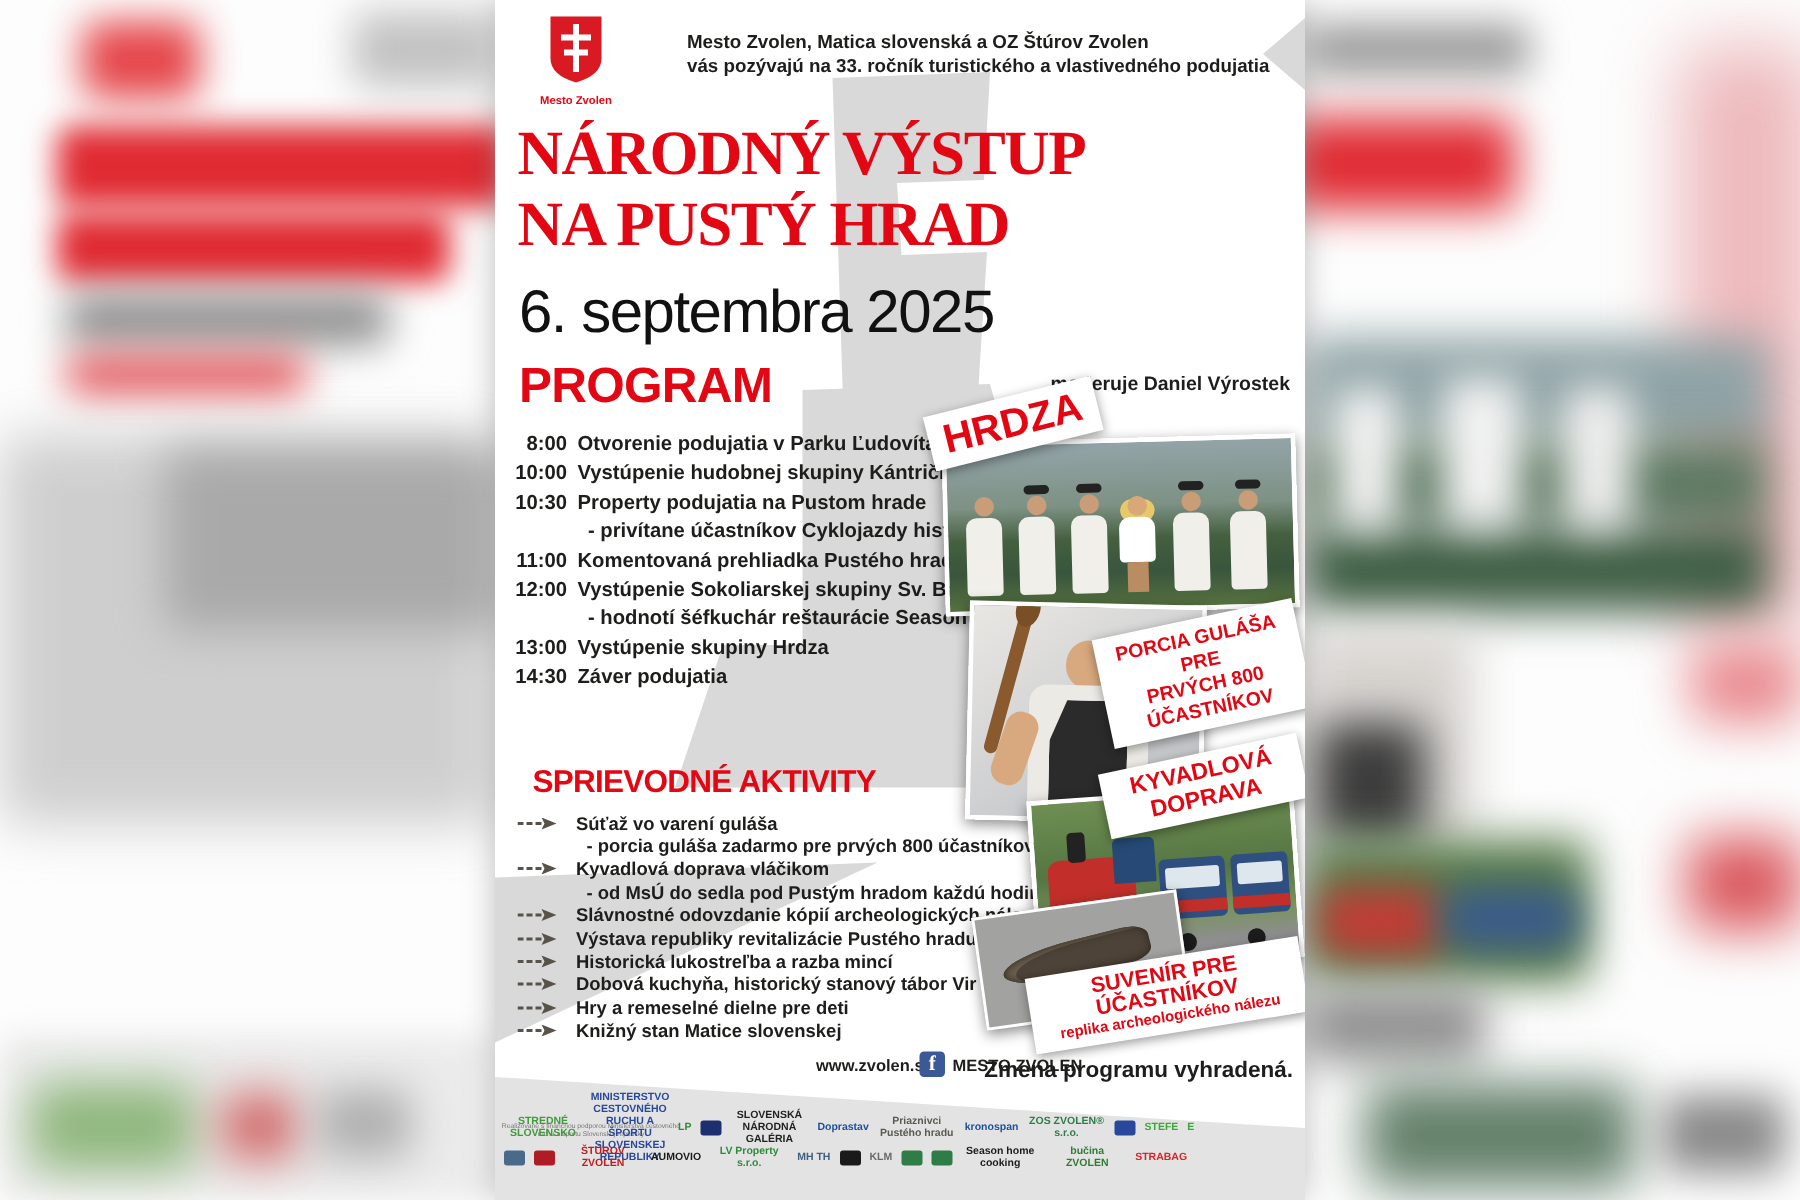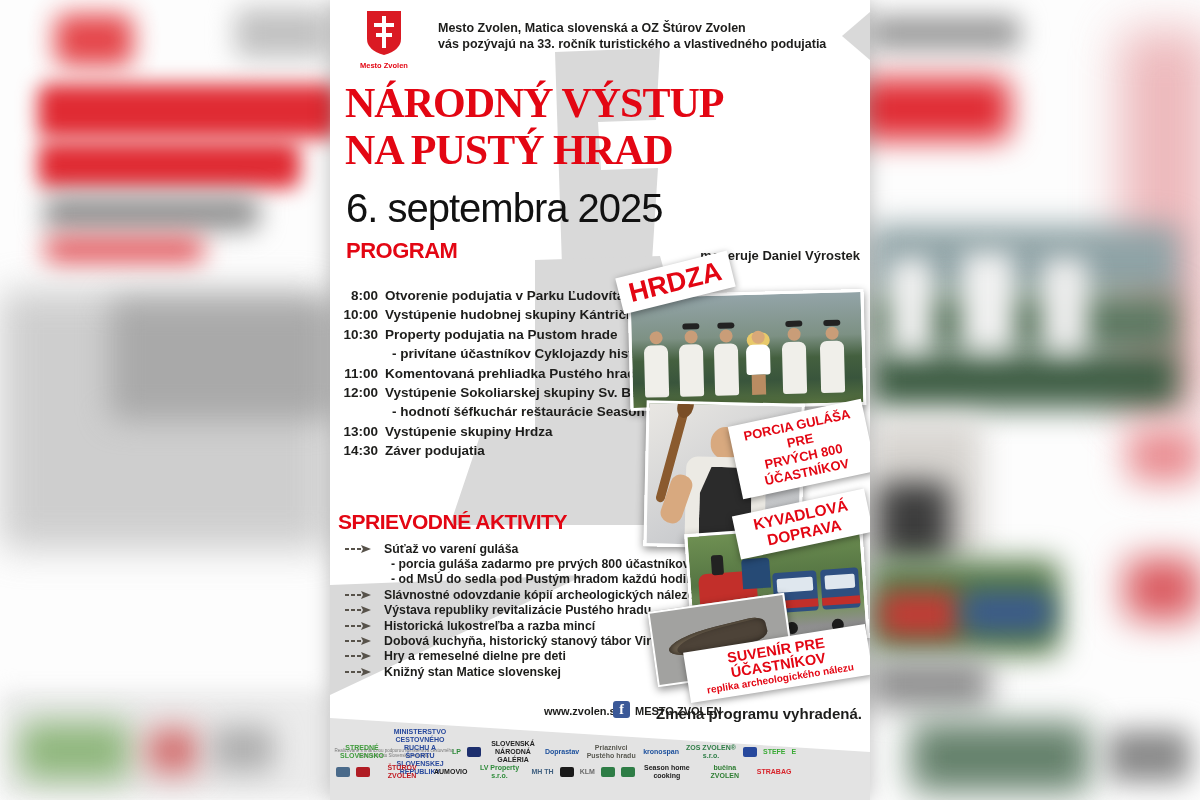--- a/index.html
+++ b/index.html
@@ -9,28 +9,28 @@
   .bg{position:absolute;top:0;height:800px;overflow:hidden;background:#fdfdfd;}
   .bg-left{left:0;width:330px;}
   .bg-right{left:870px;width:330px;}
   .blob{position:absolute;filter:blur(13px);border-radius:10px;}
   
   .poster{position:absolute;left:330px;top:0;width:540px;height:800px;background:#fff;
     box-shadow:0 0 20px rgba(0,0,0,.25);overflow:hidden;}
   .wm{position:absolute;left:0;top:0;}
   .city-logo{position:absolute;left:24px;top:10px;width:60px;text-align:center;}
   .city-logo .lbl{font-size:7.5px;font-weight:bold;color:var(--red);margin-top:1px;}
-  .org{position:absolute;left:108px;top:20px;font-size:12.5px;font-weight:bold;color:var(--ink);
+  .org{position:absolute;left:128px;top:20px;font-size:12.5px;font-weight:bold;color:var(--ink);
     line-height:16px;}
   .title{position:absolute;left:15px;top:80px;font-family:"Liberation Serif",serif;
     font-weight:bold;color:var(--red);font-size:42px;line-height:47px;letter-spacing:-1px;}
   .date{position:absolute;left:16px;top:186px;font-size:40px;color:#111;letter-spacing:-1px;}
   .h-red{position:absolute;color:var(--red);font-weight:bold;letter-spacing:-0.5px;}
-  .program-h{left:16px;top:238px;font-size:22px;}
-  .activities-h{left:8px;top:510px;font-size:21px;}
+  .program-h{left:16px;top:238px;font-size:33px;}
+  .activities-h{left:25px;top:510px;font-size:21px;}
   .moderator{position:absolute;right:10px;top:248px;font-size:13px;font-weight:bold;color:var(--ink);}
   .prog-rows{position:absolute;left:10px;top:288px;width:430px;}
   .prog-row{display:flex;height:19.4px;align-items:baseline;}
   .prog-time{width:38px;text-align:right;font-size:13.5px;font-weight:bold;color:var(--ink);flex:none;}
   .prog-text{margin-left:7px;font-size:13.5px;font-weight:bold;color:var(--ink);white-space:nowrap;}
   .prog-text.sub{margin-left:14px;}
   .act-rows{position:absolute;left:15px;top:541px;width:450px;}
   .act-row{display:flex;height:15.4px;align-items:center;}
   .act-bullet{width:33px;flex:none;display:flex;align-items:center;}
   .act-text{font-size:12.3px;font-weight:bold;color:var(--ink);white-space:nowrap;margin-left:6px;}
@@ -222,20 +222,29 @@
         </div>
         <div class="act-row sub">
           <span class="act-bullet">
   <svg width="26" height="8" viewBox="0 0 26 8">
     <line x1="0" y1="4" x2="17" y2="4" stroke="#57524a" stroke-width="2" stroke-dasharray="4 2"></line>
     <polygon points="16,0 26,4 16,8 18,4" fill="#57524a"></polygon>
   </svg>
 </span>
           <span class="act-text">- porcia guláša zadarmo pre prvých 800 účastníkov výstupu</span>
         </div>
+        <div class="act-row">
+          <span class="act-bullet">
+  <svg width="26" height="8" viewBox="0 0 26 8">
+    <line x1="0" y1="4" x2="17" y2="4" stroke="#57524a" stroke-width="2" stroke-dasharray="4 2"></line>
+    <polygon points="16,0 26,4 16,8 18,4" fill="#57524a"></polygon>
+  </svg>
+</span>
+          <span class="act-text">Kyvadlová doprava vláčikom</span>
+        </div>
         <div class="act-row sub">
           <span class="act-bullet">
   <svg width="26" height="8" viewBox="0 0 26 8">
     <line x1="0" y1="4" x2="17" y2="4" stroke="#57524a" stroke-width="2" stroke-dasharray="4 2"></line>
     <polygon points="16,0 26,4 16,8 18,4" fill="#57524a"></polygon>
   </svg>
 </span>
           <span class="act-text">- od MsÚ do sedla pod Pustým hradom každú hodinu medzi 8:00 a 14:00</span>
         </div>
         <div class="act-row">

